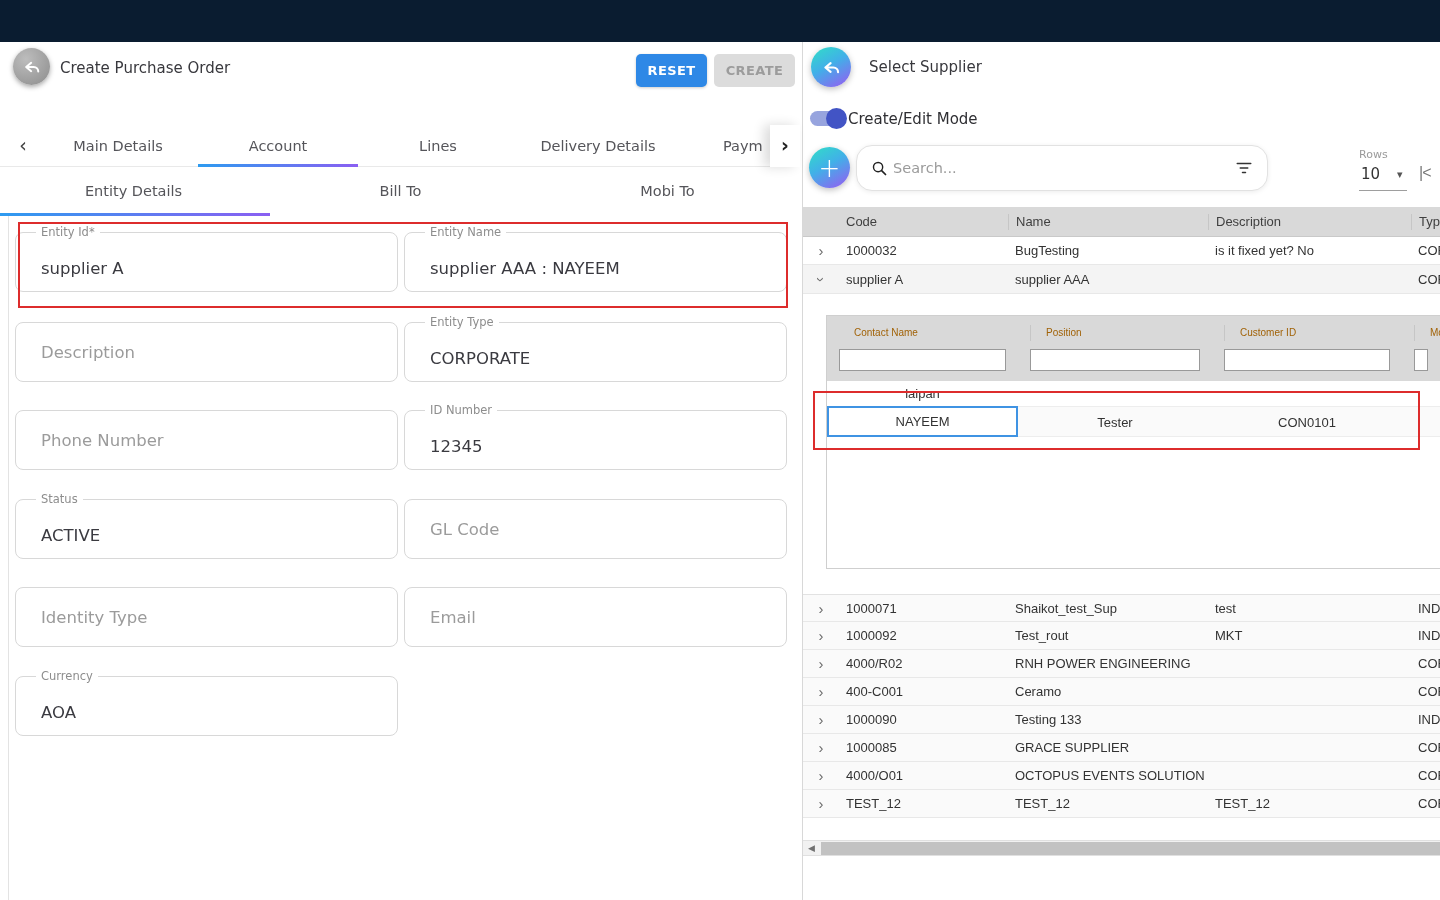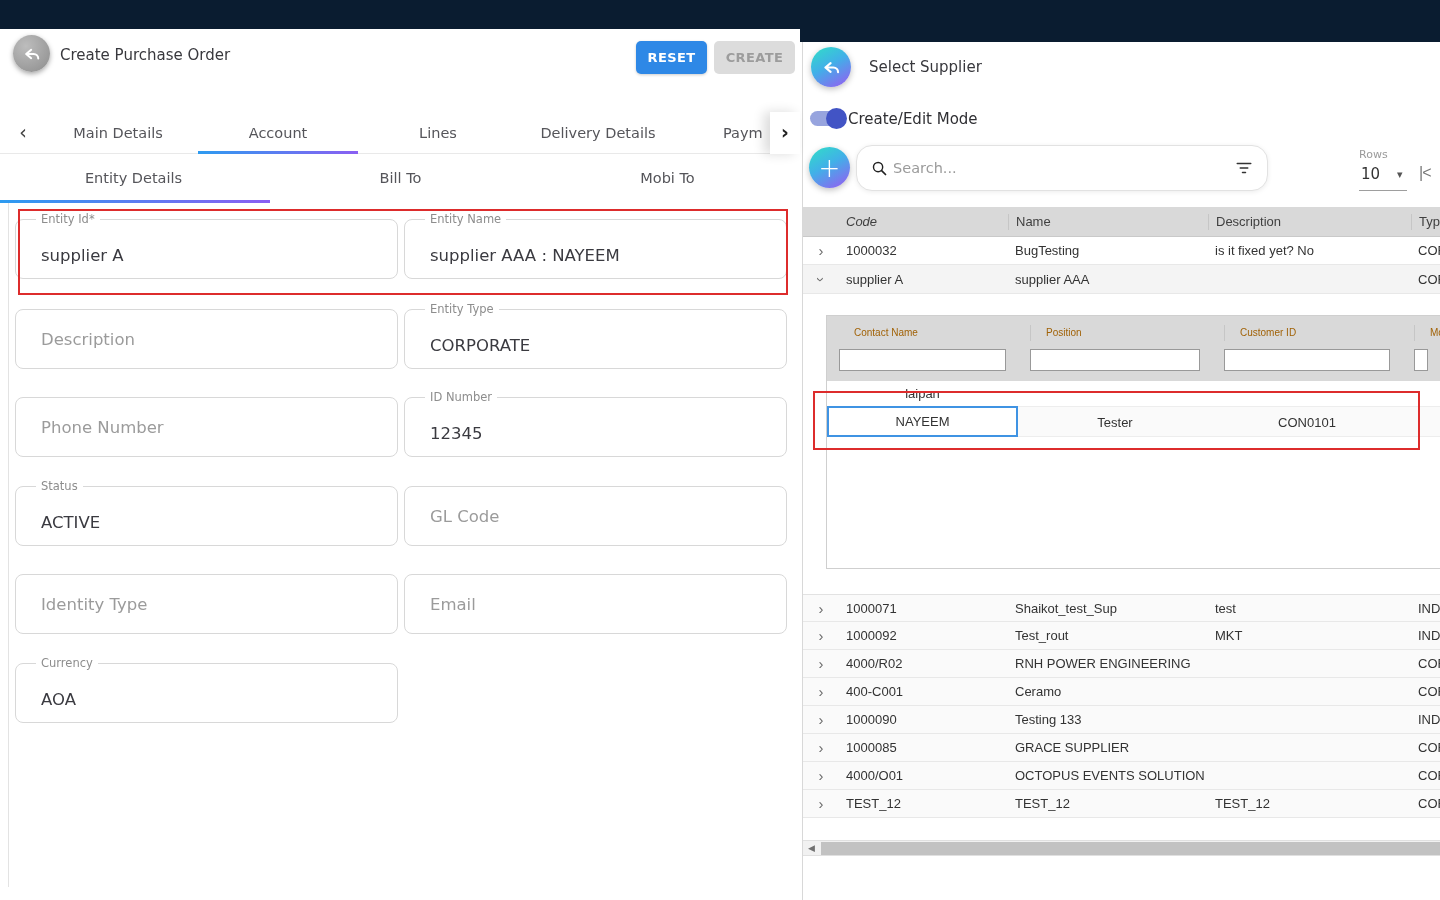--- a/index.html
+++ b/index.html
@@ -3,21 +3,21 @@
 <meta charset="utf-8">
 <style>
   * { margin:0; padding:0; box-sizing:border-box; }
   html,body { width:1440px; height:900px; overflow:hidden; background:#fff;
     font-family:"DejaVu Sans", sans-serif; }
 
   
   .topbar { position:absolute; top:0; left:0; width:1440px; height:42px; background:#0a1c30; }
 
   
-  .left-panel  { position:absolute; top:29px; left:0;   width:800px; height:858px; background:#fff; }
+  .left-panel  { position:absolute; top:42px; left:0;   width:800px; height:858px; background:#fff; }
   .right-panel { position:absolute; top:42px; left:802px; width:638px; height:858px; background:#fff;
                  border-left:1px solid #d8d8d8; }
 
   
   .back-gray { position:absolute; left:13px; top:6px; width:37px; height:37px; border-radius:50%;
     background:radial-gradient(circle at 35% 30%, #bdbdbd, #8c8c8c); box-shadow:0 2px 5px rgba(0,0,0,.35);
     display:flex; align-items:center; justify-content:center; cursor:pointer; }
   .po-title { position:absolute; left:60px; top:17px; font-size:15px; color:#38383d; font-weight:500; }
   .btn { position:absolute; top:12px; height:33px; border:none; border-radius:5px;
     font-family:"DejaVu Sans",sans-serif; font-size:13px; font-weight:bold; letter-spacing:.4px; cursor:pointer; }
@@ -81,21 +81,21 @@
   .rows-caret { position:absolute; left:38px; top:20px; font-size:11px; color:#555; cursor:pointer; }
   .first-page { position:absolute; left:616px; top:122px; font-size:16px; color:#777; cursor:pointer;
     font-family:"Liberation Sans",sans-serif; letter-spacing:-1px; }
 
   
   .grid-row { position:absolute; left:0; width:638px; display:grid;
     grid-template-columns:36px 169px 200px 203px 1fr; align-items:center;
     font-family:"Liberation Sans",sans-serif; font-size:13px; color:#333; overflow:hidden; }
   .thead { top:165px; height:30px; background:#d9d9d9; color:#3f3f3f; border-bottom:1px solid #c9c9c9; }
   .thead .hcell { border-left:1px solid #c6c6c6; height:16px; line-height:16px; }
-  .thead .hcell.first { border-left:none;font-style:italic; }
+  .thead .hcell.first { border-left:none; }
   .cell { padding-left:7px; white-space:nowrap; overflow:hidden; }
   .chev { text-align:center; color:#6a6a6a; font-size:15px; cursor:pointer; line-height:1; }
   .chev.down { transform:rotate(90deg); }
   .trow { height:28px; border-bottom:1px solid #e8e8e8; background:#fff; cursor:pointer; }
   .trow.shade { background:#f4f4f4; }
   .trow.lower { background:#fafafa; }
   .r0 { top:195px; } .r1 { top:223px; height:29px; }
   .b0 { top:552px; border-top:1px solid #e2e2e2; } .b1 { top:580px; } .b2 { top:608px; } .b3 { top:636px; }
   .b4 { top:664px; } .b5 { top:692px; } .b6 { top:720px; } .b7 { top:748px; }
 

